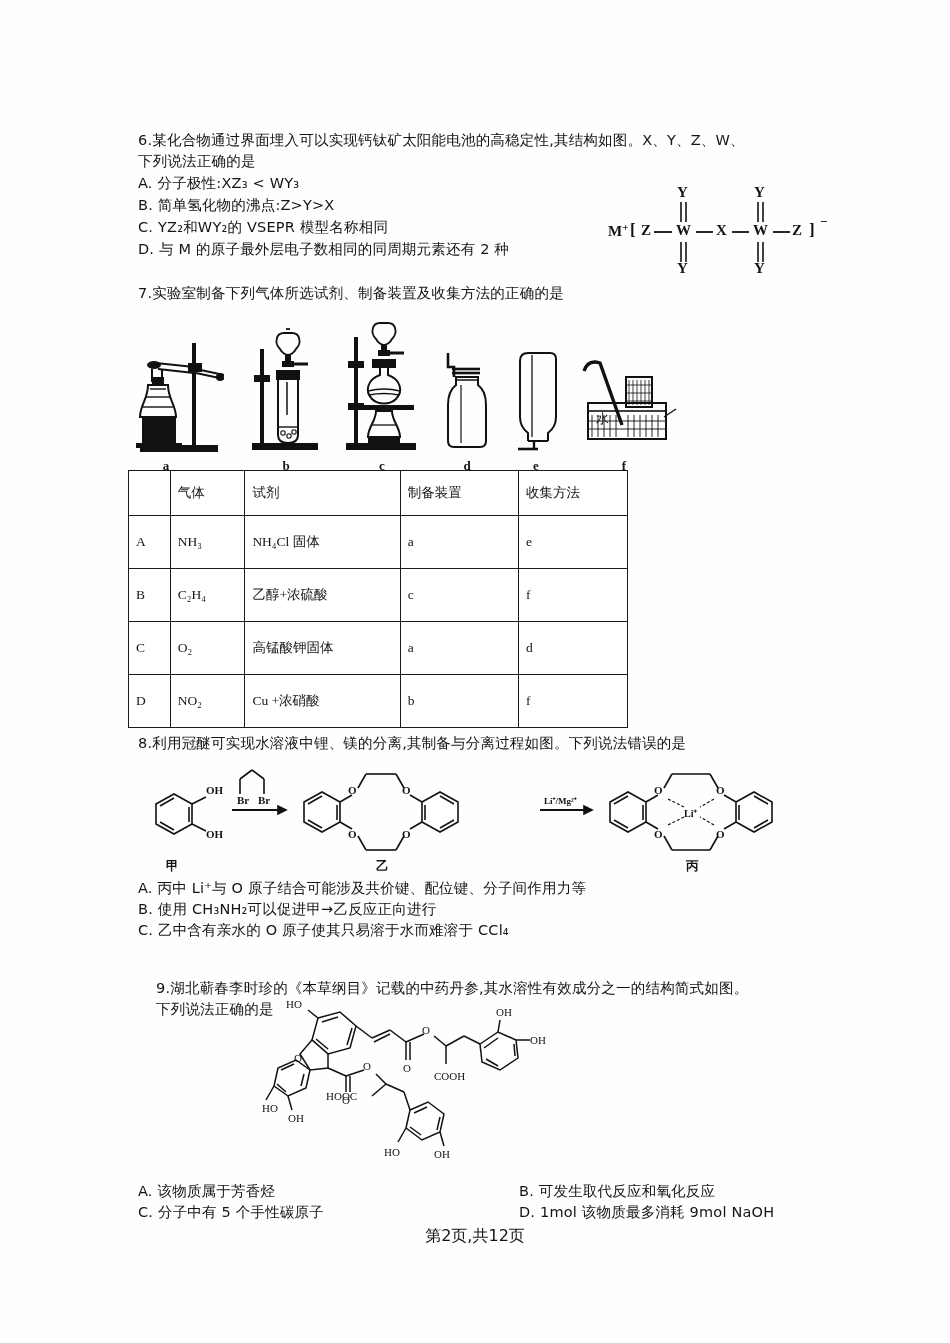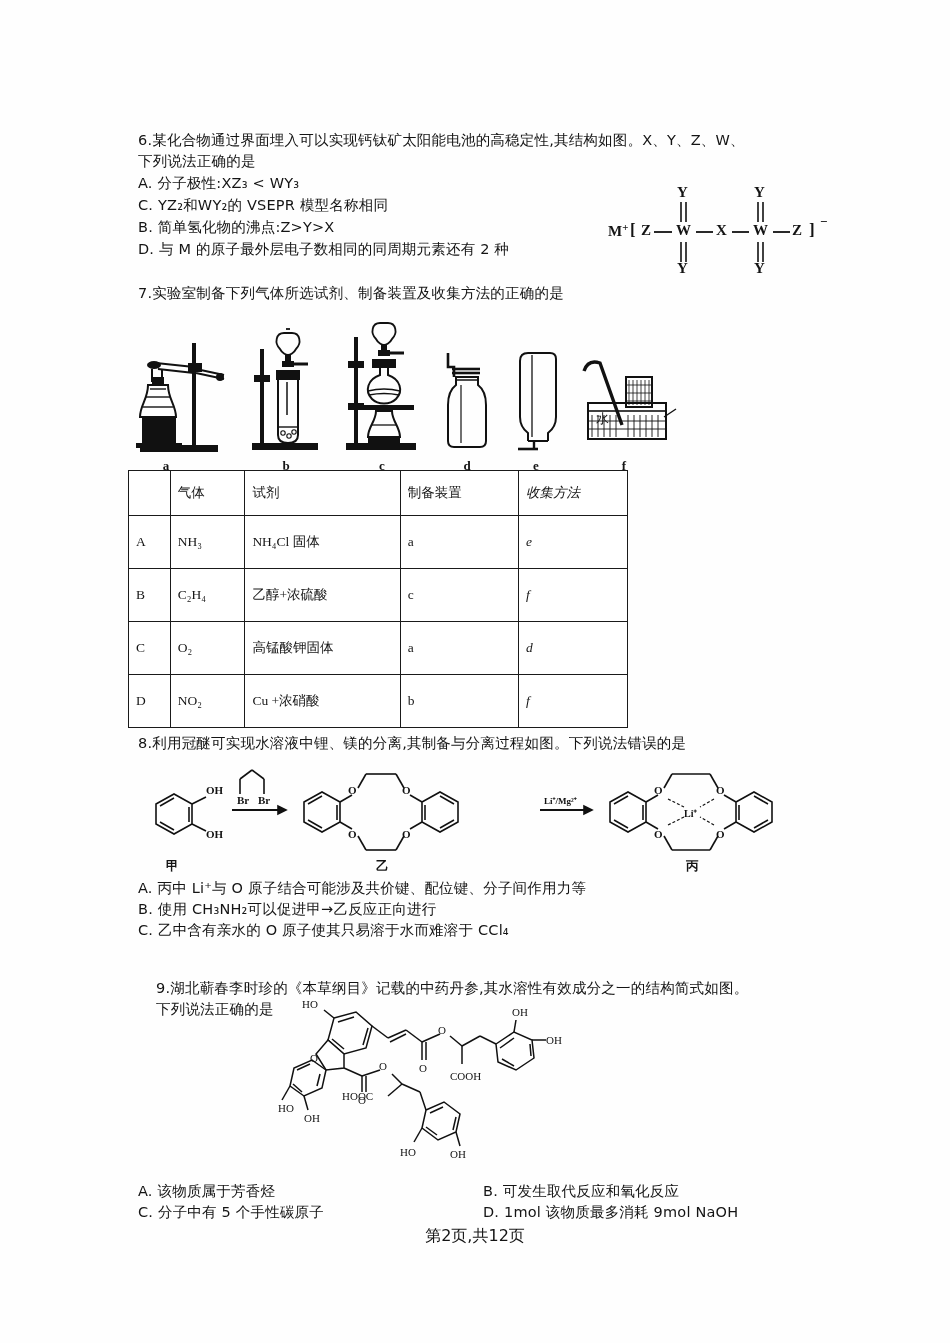--- a/index.html
+++ b/index.html
@@ -35,35 +35,35 @@
   table.t7{position:absolute;left:128px;top:470px;border-collapse:collapse;
            width:500px;background:#fff;}
   table.t7 td,table.t7 th{border:1.3px solid #1a1a1a;padding:5px 7px;
            font-size:13.5px;text-align:left;vertical-align:middle;font-weight:normal;}
   table.t7 th{height:34px;font-weight:normal;}
   table.t7 td{height:42px;}
   .c0{width:28px;text-align:center;}
   .c1{width:62px;}
   .c2{width:148px;}
   .c3{width:110px;}
-  .c4{width:100px;font-style:italic;}
+  .c4{width:100px;}
   .fb{font-weight:bold;font-family:"Liberation Serif",serif;}
 
   
   #q8t{left:138px;top:733px;width:740px;}
   #scheme{position:absolute;left:140px;top:762px;width:660px;height:112px;}
   #q8opts{left:138px;top:878px;width:720px;}
   .schemelbl{position:absolute;font-size:12.5px;font-weight:bold;
              font-family:"Liberation Serif",serif;}
 
   
   #q9t{left:128px;top:978px;width:740px;margin-left:28px;}
-  #molfig{position:absolute;left:280px;top:996px;width:300px;height:180px;}
+  #molfig{position:absolute;left:264px;top:996px;width:300px;height:180px;}
   #q9opts{position:absolute;left:138px;top:1181px;width:700px;}
-  #q9opts .r{display:flex;}
+  #q9opts .r{display:flex;gap:36px;}
   #q9opts .a{width:345px;}
 
   
   #footer{position:absolute;left:0;right:0;top:1226px;text-align:center;
           font-size:16px;font-family:"DejaVu Sans","Liberation Sans",sans-serif;}
 
   svg{display:block;overflow:visible;}
   .ln{stroke:#111;fill:none;}
 </style>
 </head>
@@ -72,26 +72,26 @@
 <div class="page">
 
   <div class="blk qline ct" id="q6">
     <div class="row">6.某化合物通过界面埋入可以实现钙钛矿太阳能电池的高稳定性,其结构如图。X、Y、Z、W、</div>
     <div class="row">下列说法正确的是</div>
     <div class="row opt">
       <span>A.</span>
       <span>分子极性:XZ₃ &lt; WY₃</span>
     </div>
     <div class="row opt">
+      <span>B.</span>
+      <span>简单氢化物的沸点:Z&gt;Y&gt;X</span>
+    </div>
+    <div class="row opt">
       <span>C.</span>
       <span>YZ₂和WY₂的 VSEPR 模型名称相同</span>
-    </div>
-    <div class="row opt">
-      <span>B.</span>
-      <span>简单氢化物的沸点:Z&gt;Y&gt;X</span>
     </div>
     <div class="row opt">
       <span>D.</span>
       <span>与 M 的原子最外层电子数相同的同周期元素还有 2 种</span>
     </div>
   </div>
 
   <div id="ionfig">
     <svg width="235" height="110" viewBox="0 0 235 110">
 

